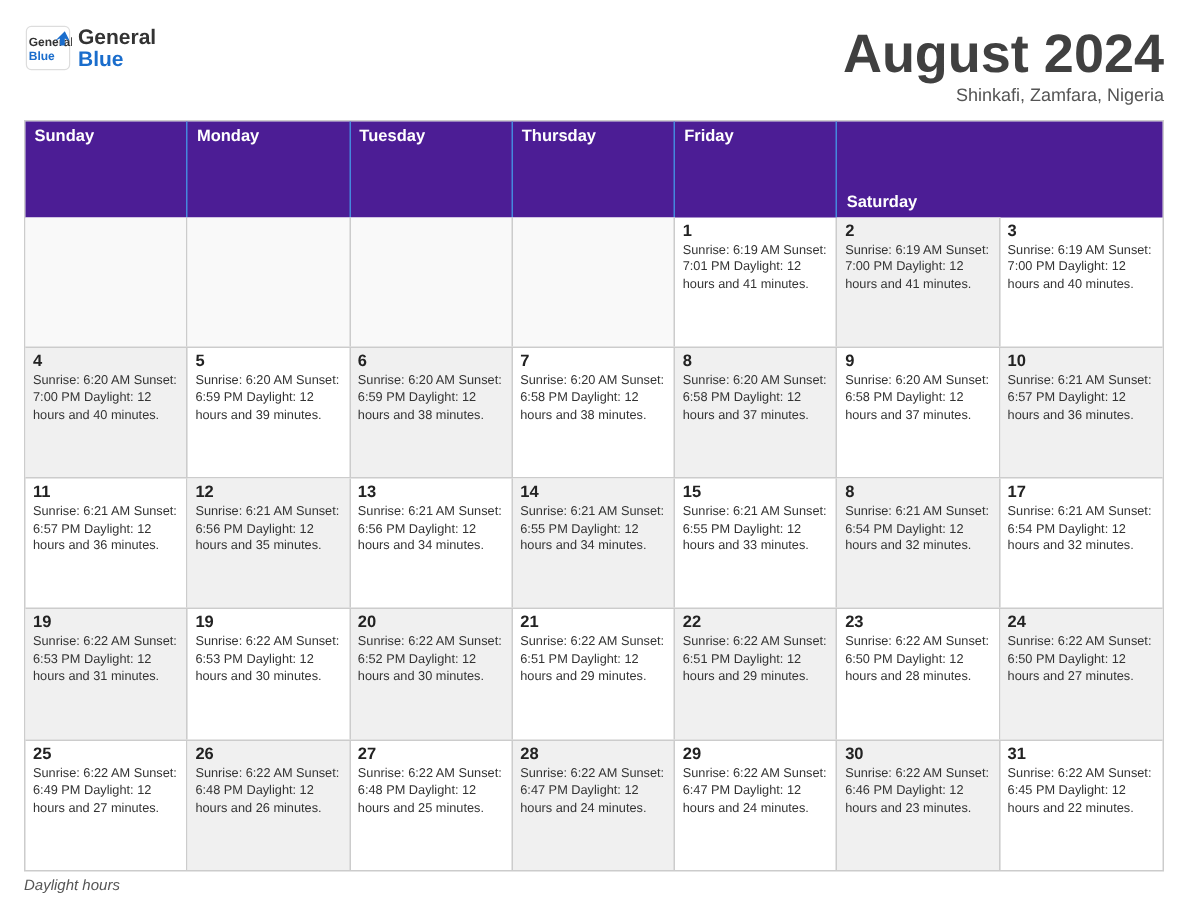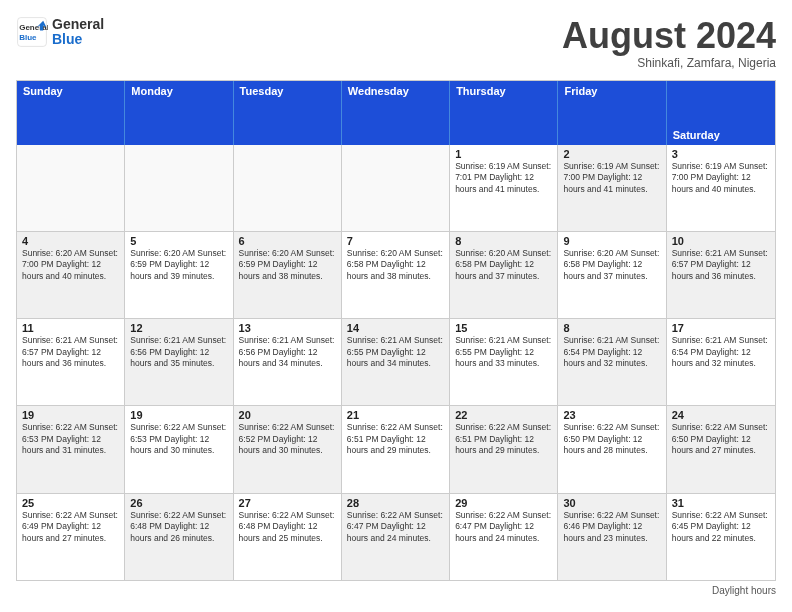--- a/index.html
+++ b/index.html
@@ -47,21 +47,21 @@
     }
     .calendar {
       flex: 1;
       display: flex;
       flex-direction: column;
       border: 1px solid #ccc;
     }
     .cal-header {
       display: grid;
       grid-template-columns: repeat(7, 1fr);
-      background: #1d4ed8;
+      background: #4c1d95;
     }
     .cal-header-cell {
       color: #fff;
       font-weight: bold;
       font-size: 11px;
       padding: 4px 6px;
       text-align: left;
       border-right: 1px solid #4488dd;
     }
     .cal-header-cell:last-child { border-right: none; margin-top: 44px; }
@@ -97,21 +97,22 @@
     }
     .day-info {
       font-size: 8.5px;
       color: #333;
       line-height: 1.35;
     }
     .footer-note {
       font-size: 10px;
       color: #555;
       margin-top: 4px;
-      text-align: right;
+      text-align: left;
+      font-style: italic;
     }
   </style>
 </head>
 <body>
 
 <div class="page">
   <div class="header">
     <div class="logo">
       <svg class="logo-icon" viewBox="0 0 40 40">
         <rect x="2" y="2" width="36" height="36" rx="4" fill="#fff" stroke="#ddd" stroke-width="1"></rect>
@@ -128,21 +129,20 @@
       <div class="main-title">August 2024</div>
       <div class="subtitle">Shinkafi, Zamfara, Nigeria</div>
     </div>
   </div>
 
   <div class="calendar">
     <div class="cal-header">
     <div class="cal-header-cell">Sunday</div>
         <div class="cal-header-cell">Monday</div>
         <div class="cal-header-cell">Tuesday</div>
-        <div class="cal-header-cell">Wednesday</div>
         <div class="cal-header-cell">Thursday</div>
         <div class="cal-header-cell">Friday</div>
         <div class="cal-header-cell">Saturday</div>
       </div>
     <div class="cal-body">
     <div class="cal-row">
           <div class="cal-cell empty"></div>
           <div class="cal-cell empty"></div>
           <div class="cal-cell empty"></div>
           <div class="cal-cell empty"></div>

